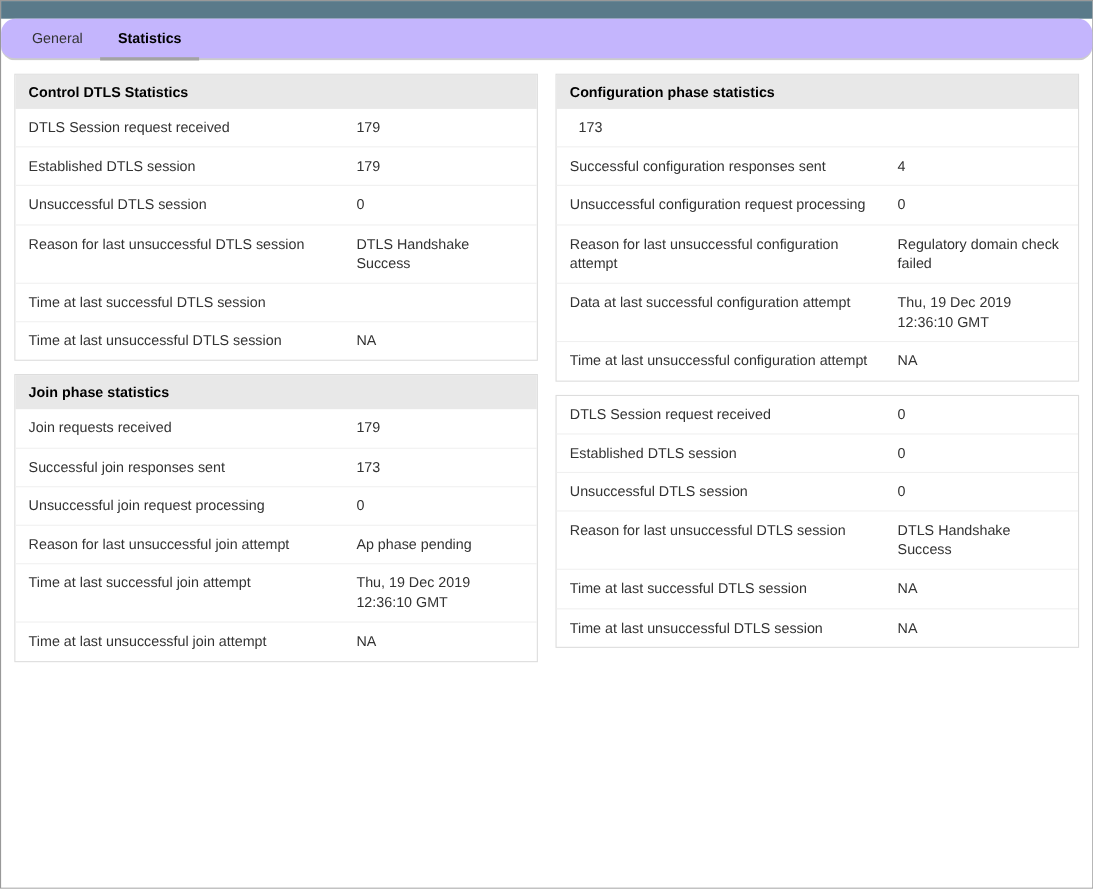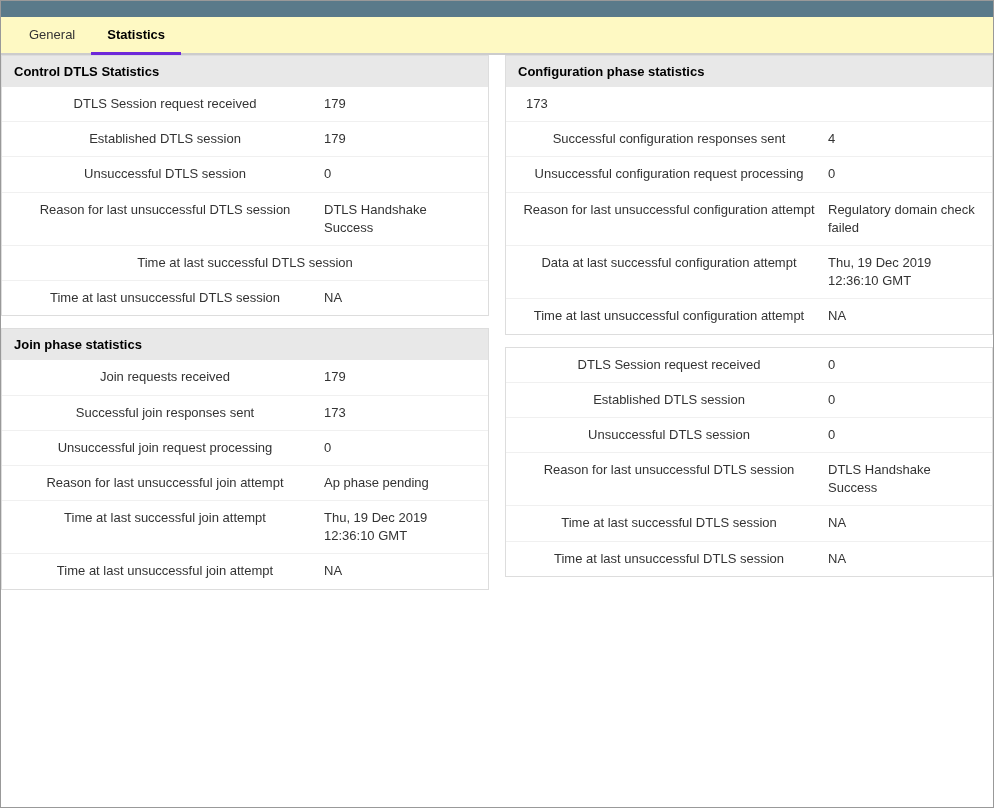--- a/index.html
+++ b/index.html
@@ -29,40 +29,42 @@
       cursor: pointer;
       background: none;
       border: none;
       line-height: 1;
     }
 
     .tabs {
       display: flex;
       padding: 0 12px;
       border-bottom: 2px solid #ccc;
-      background: #fef9c3;
+      background: #c4b5fd;
+      border-radius: 13px;
     }
 
     .tab {
       padding: 10px 16px;
       cursor: pointer;
       font-size: 13px;
       color: #333;
       border-bottom: 3px solid transparent;
       margin-bottom: -2px;
     }
 
     .tab.active {
-      border-bottom: 3px solid #6d28d9;
+      border-bottom: 3px solid #a3a3a3;
       font-weight: bold;
       color: #000;
     }
 
     .content {
       display: flex;
+      padding: 12px;
       gap: 16px;
     }
 
     .column {
       flex: 1;
     }
 
     .section {
       border: 1px solid #ddd;
       margin-bottom: 12px;
@@ -83,21 +85,20 @@
     }
 
     .stat-row:last-child {
       border-bottom: none;
     }
 
     .stat-label {
       flex: 1;
       color: #333;
       line-height: 1.4;
-      text-align: center;
     }
 
     .stat-value {
       width: 160px;
       color: #333;
       line-height: 1.4;
       padding-left: 8px;
     }
   </style>
 </head>

